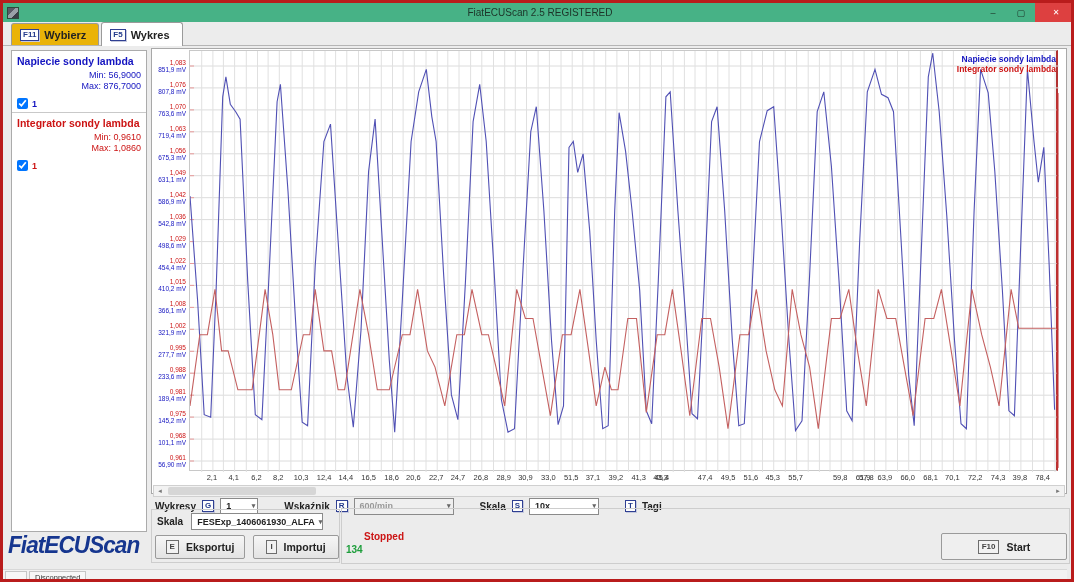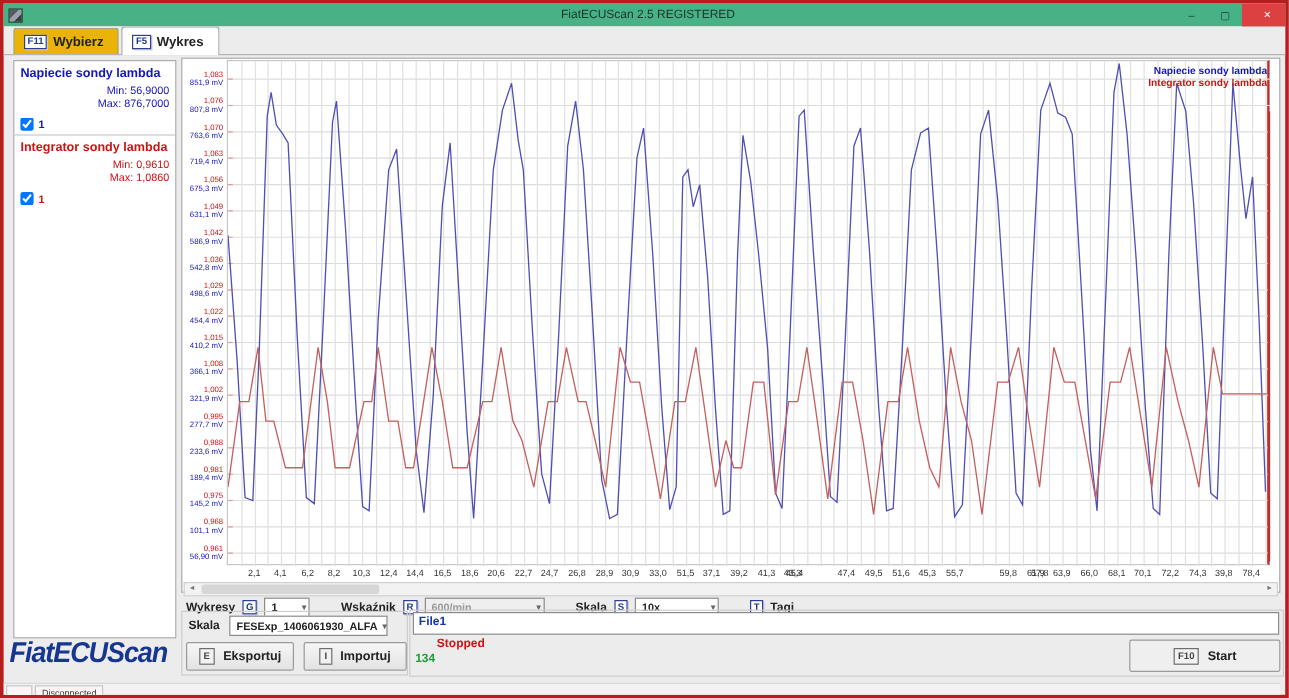--- a/index.html
+++ b/index.html
@@ -348,21 +348,20 @@
   <div class="group-right"></div>
 
   <div class="plik-row">
     <span>Skala</span>
     <div class="dd" style="width:132px">
       <span>FESExp_1406061930_ALFA</span>
       <span class="arrow">▾</span>
     </div>
   </div>
 
-  <div class="file-input">File1</div>
 
   <div class="btn btn-eksportuj">
     <span class="keychip">E</span>
     <span>Eksportuj</span>
   </div>
   <div class="btn btn-importuj">
     <span class="keychip">I</span>
     <span>Importuj</span>
   </div>
 

